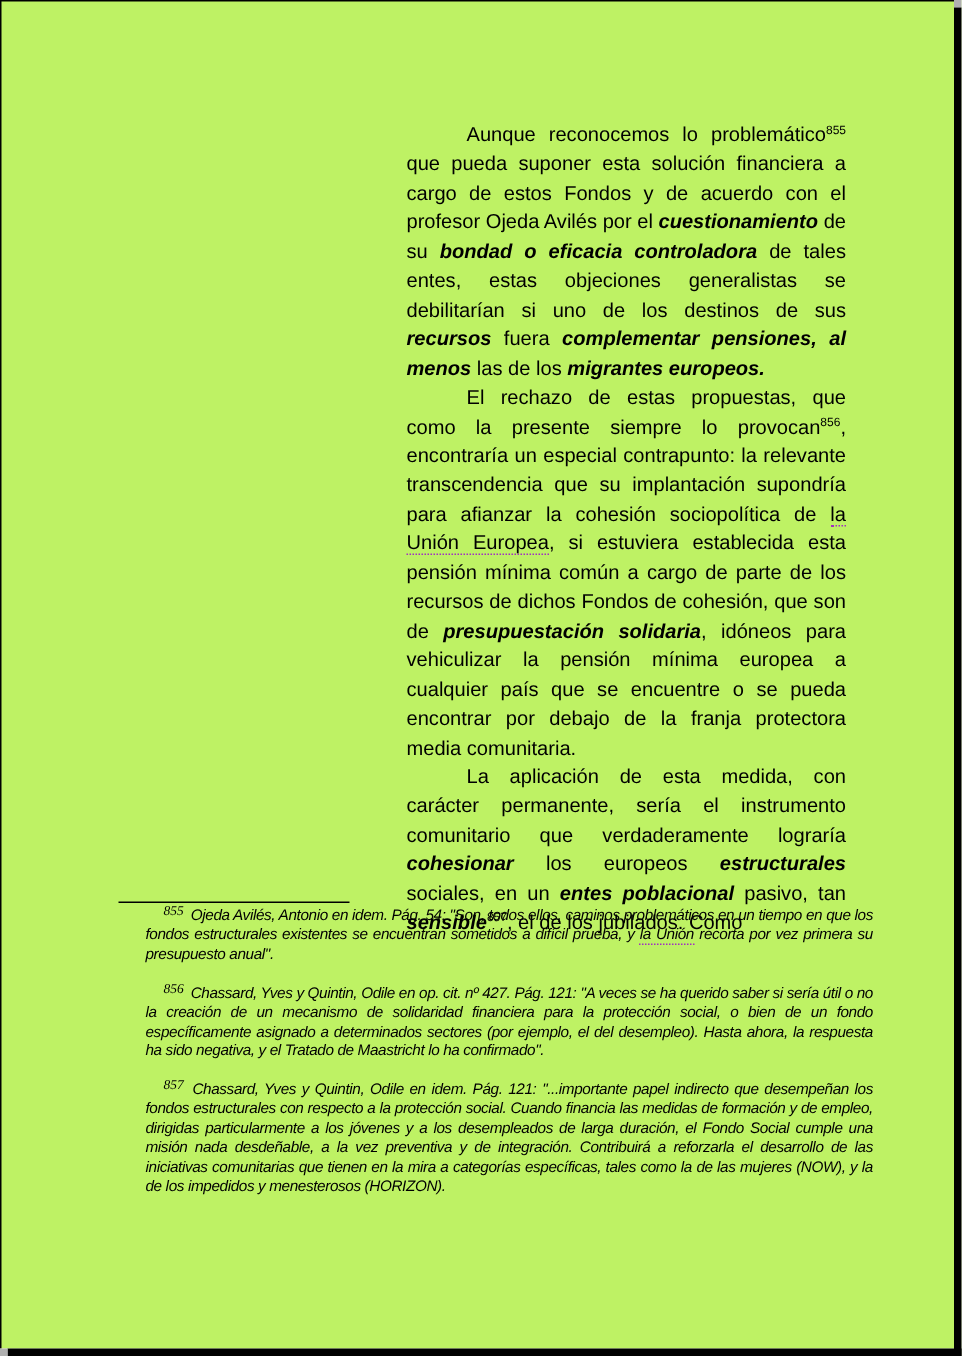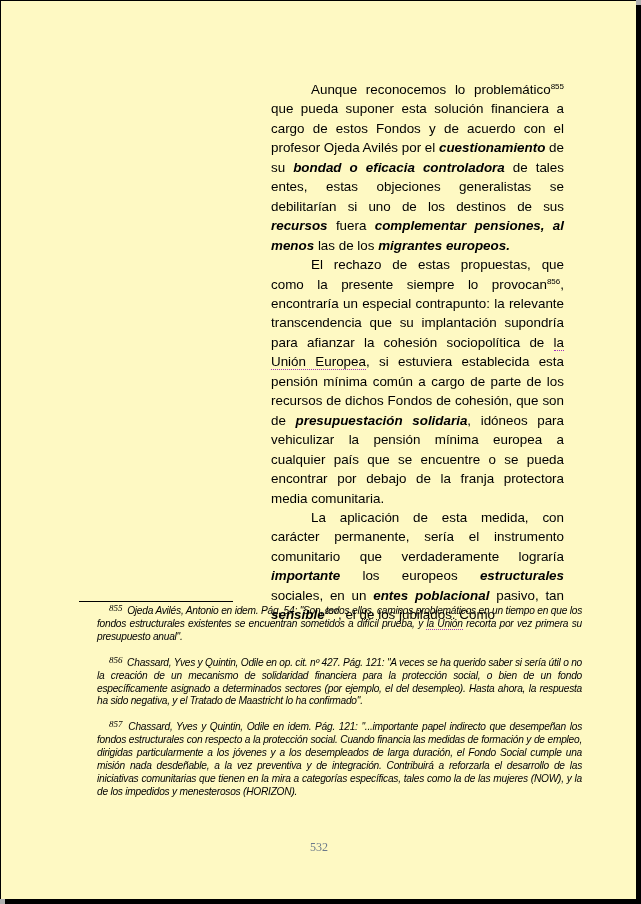--- a/index.html
+++ b/index.html
@@ -1,20 +1,20 @@
 <!DOCTYPE html>
 <html><head>
 <meta charset="utf-8">
 <style>
   html, body { margin: 0; padding: 0; background: #ffffff; }
   body { width: 641px; height: 904px; position: relative; overflow: hidden; }
   .page {
     position: absolute; left: 0; top: 0;
     width: 636px; height: 899px;
-    background: #fef9c3;
+    background: #bef264;
     border-top: 1px solid #000; border-left: 1px solid #000;
     box-sizing: border-box;
   }
   .shadow-right { position: absolute; left: 636px; top: 5px; width: 5px; height: 899px; background: #000; }
   .shadow-bottom { position: absolute; left: 5px; top: 899px; width: 636px; height: 5px; background: #000; }
   .corner-tr { position: absolute; left: 636px; top: 0; width: 5px; height: 5px; background: #b0b0b0; }
   .corner-bl { position: absolute; left: 0; top: 899px; width: 5px; height: 5px; background: #b0b0b0; }
 
   .body-col {
     position: absolute; left: 270px; top: 79px; width: 293px;
@@ -41,29 +41,28 @@
     font-family: "Liberation Serif", serif; font-size: 12px; color: #6c7a8a;
   }
 </style>
 </head>
 <body>
 
 <div class="page">
   <div class="body-col">
     <p><span>Aunque reconocemos lo problemático</span><sup>855</sup><span> que pueda suponer esta solución financiera a cargo de estos Fondos y de acuerdo con el profesor Ojeda Avilés por el </span><b>cuestionamiento</b><span> de su </span><b>bondad o eficacia controladora</b><span> de tales entes, estas objeciones generalistas se debilitarían si uno de los destinos de sus </span><b>recursos</b><span> fuera </span><b>complementar pensiones, al menos</b><span> las de los </span><b>migrantes europeos.</b></p>
     <p><span>El rechazo de estas propuestas, que como la presente siempre lo provocan</span><sup>856</sup><span>, encontraría un especial contrapunto: la relevante transcendencia que su implantación supondría para afianzar la cohesión sociopolítica de </span><span class="smart">la Unión Europea</span><span>, si estuviera establecida esta pensión mínima común a cargo de parte de los recursos de dichos Fondos de cohesión, que son de </span><b>presupuestación solidaria</b><span>, idóneos para vehiculizar la pensión mínima europea a cualquier país que se encuentre o se pueda encontrar por debajo de la franja protectora media comunitaria.</span></p>
-    <p><span>La aplicación de esta medida, con carácter permanente, sería el instrumento comunitario que verdaderamente lograría </span><b>importante</b><span> los europeos </span><b>estructurales</b><span> sociales, en un </span><b>entes poblacional</b><span> pasivo, tan </span><b>sensible</b><sup>857</sup><span>, el de los jubilados. Como</span></p>
+    <p><span>La aplicación de esta medida, con carácter permanente, sería el instrumento comunitario que verdaderamente lograría </span><b>cohesionar</b><span> los europeos </span><b>estructurales</b><span> sociales, en un </span><b>entes poblacional</b><span> pasivo, tan </span><b>sensible</b><sup>857</sup><span>, el de los jubilados. Como</span></p>
   </div>
 
   <div class="fn-sep"></div>
 
   <div class="footnotes">
     <p><span class="fn-num">855</span> <span>Ojeda Avilés, Antonio en idem. Pág. 54: "Son, todos ellos, caminos problemáticos en un tiempo en que los fondos estructurales existentes se encuentran sometidos a difícil prueba, y </span><span class="smart">la Unión</span><span> recorta por vez primera su presupuesto anual".</span></p>
     <p><span class="fn-num">856</span> <span>Chassard, Yves y Quintin, Odile en op. cit. nº 427. Pág. 121: "A veces se ha querido saber si sería útil o no la creación de un mecanismo de solidaridad financiera para la protección social, o bien de un fondo específicamente asignado a determinados sectores (por ejemplo, el del desempleo). Hasta ahora, la respuesta ha sido negativa, y el Tratado de Maastricht lo ha confirmado".</span></p>
     <p><span class="fn-num">857</span> <span>Chassard, Yves y Quintin, Odile en idem. Pág. 121: "...importante papel indirecto que desempeñan los fondos estructurales con respecto a la protección social. Cuando financia las medidas de formación y de empleo, dirigidas particularmente a los jóvenes y a los desempleados de larga duración, el Fondo Social cumple una misión nada desdeñable, a la vez preventiva y de integración. Contribuirá a reforzarla el desarrollo de las iniciativas comunitarias que tienen en la mira a categorías específicas, tales como la de las mujeres (NOW), y la de los impedidos y menesterosos (HORIZON).</span></p>
   </div>
 
-  <div class="page-num">532</div>
 </div>
 <div class="corner-tr"></div>
 <div class="shadow-right"></div>
 <div class="shadow-bottom"></div>
 <div class="corner-bl"></div>
 
 </body></html>

